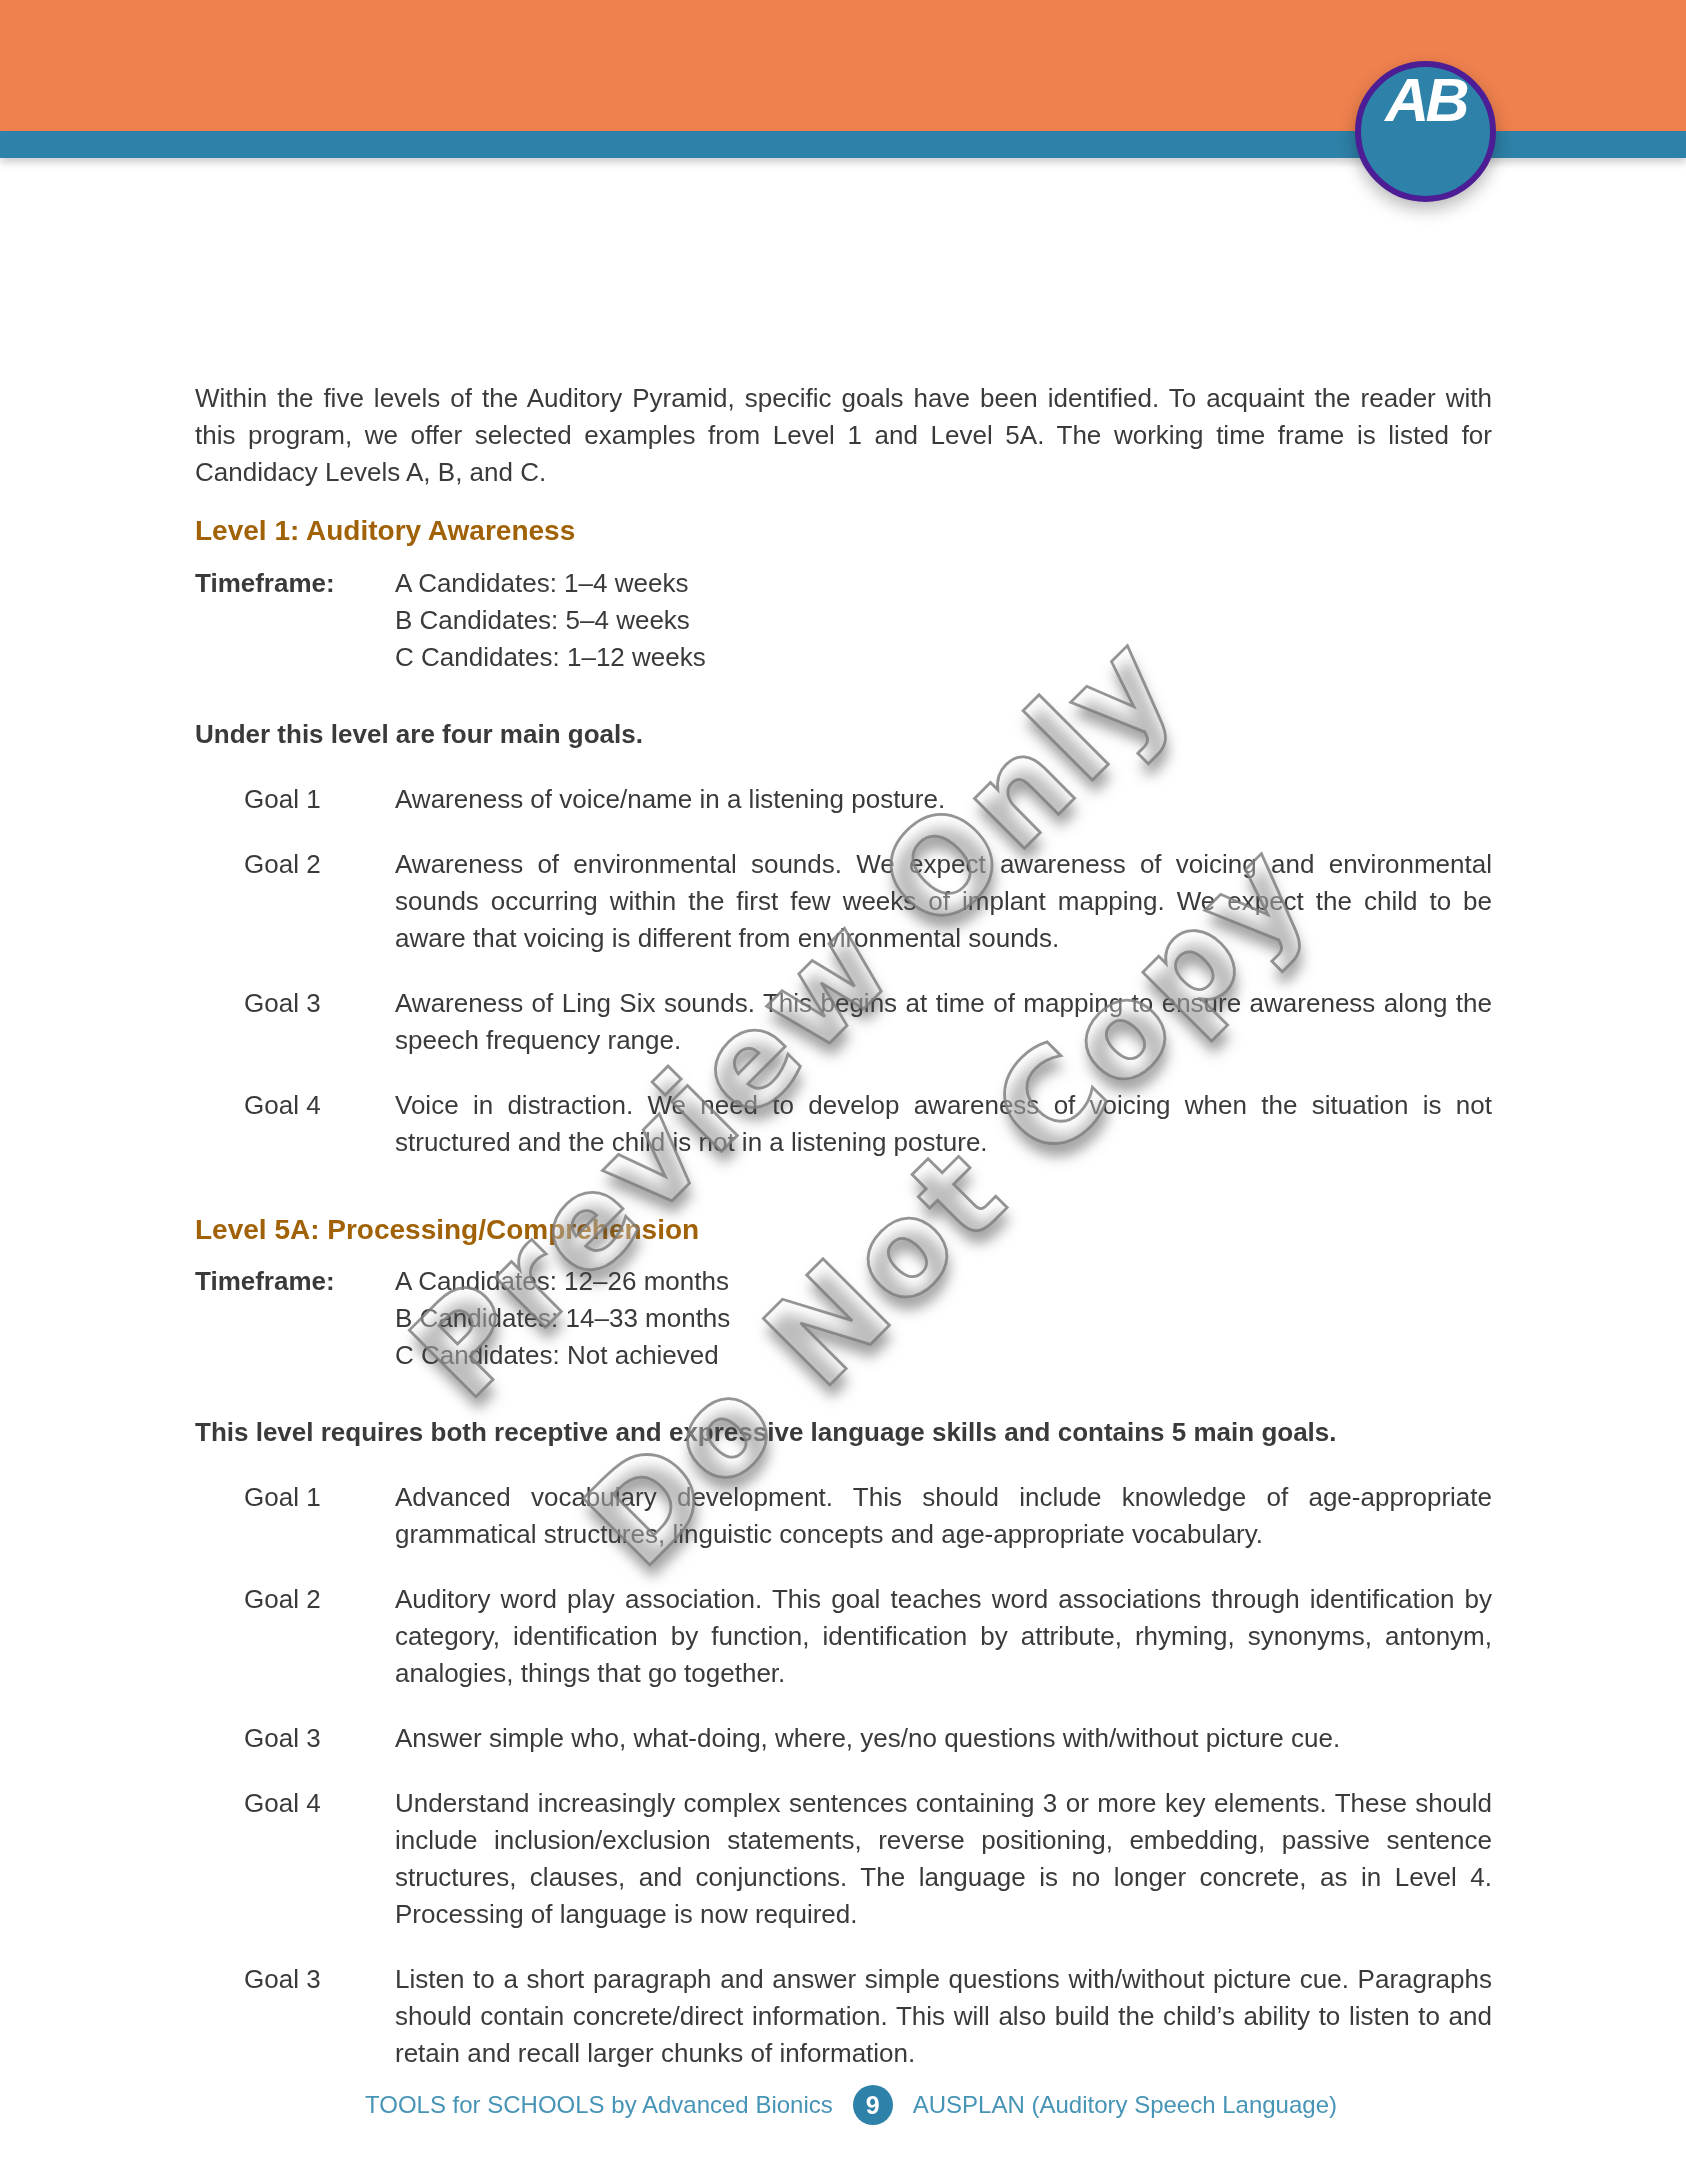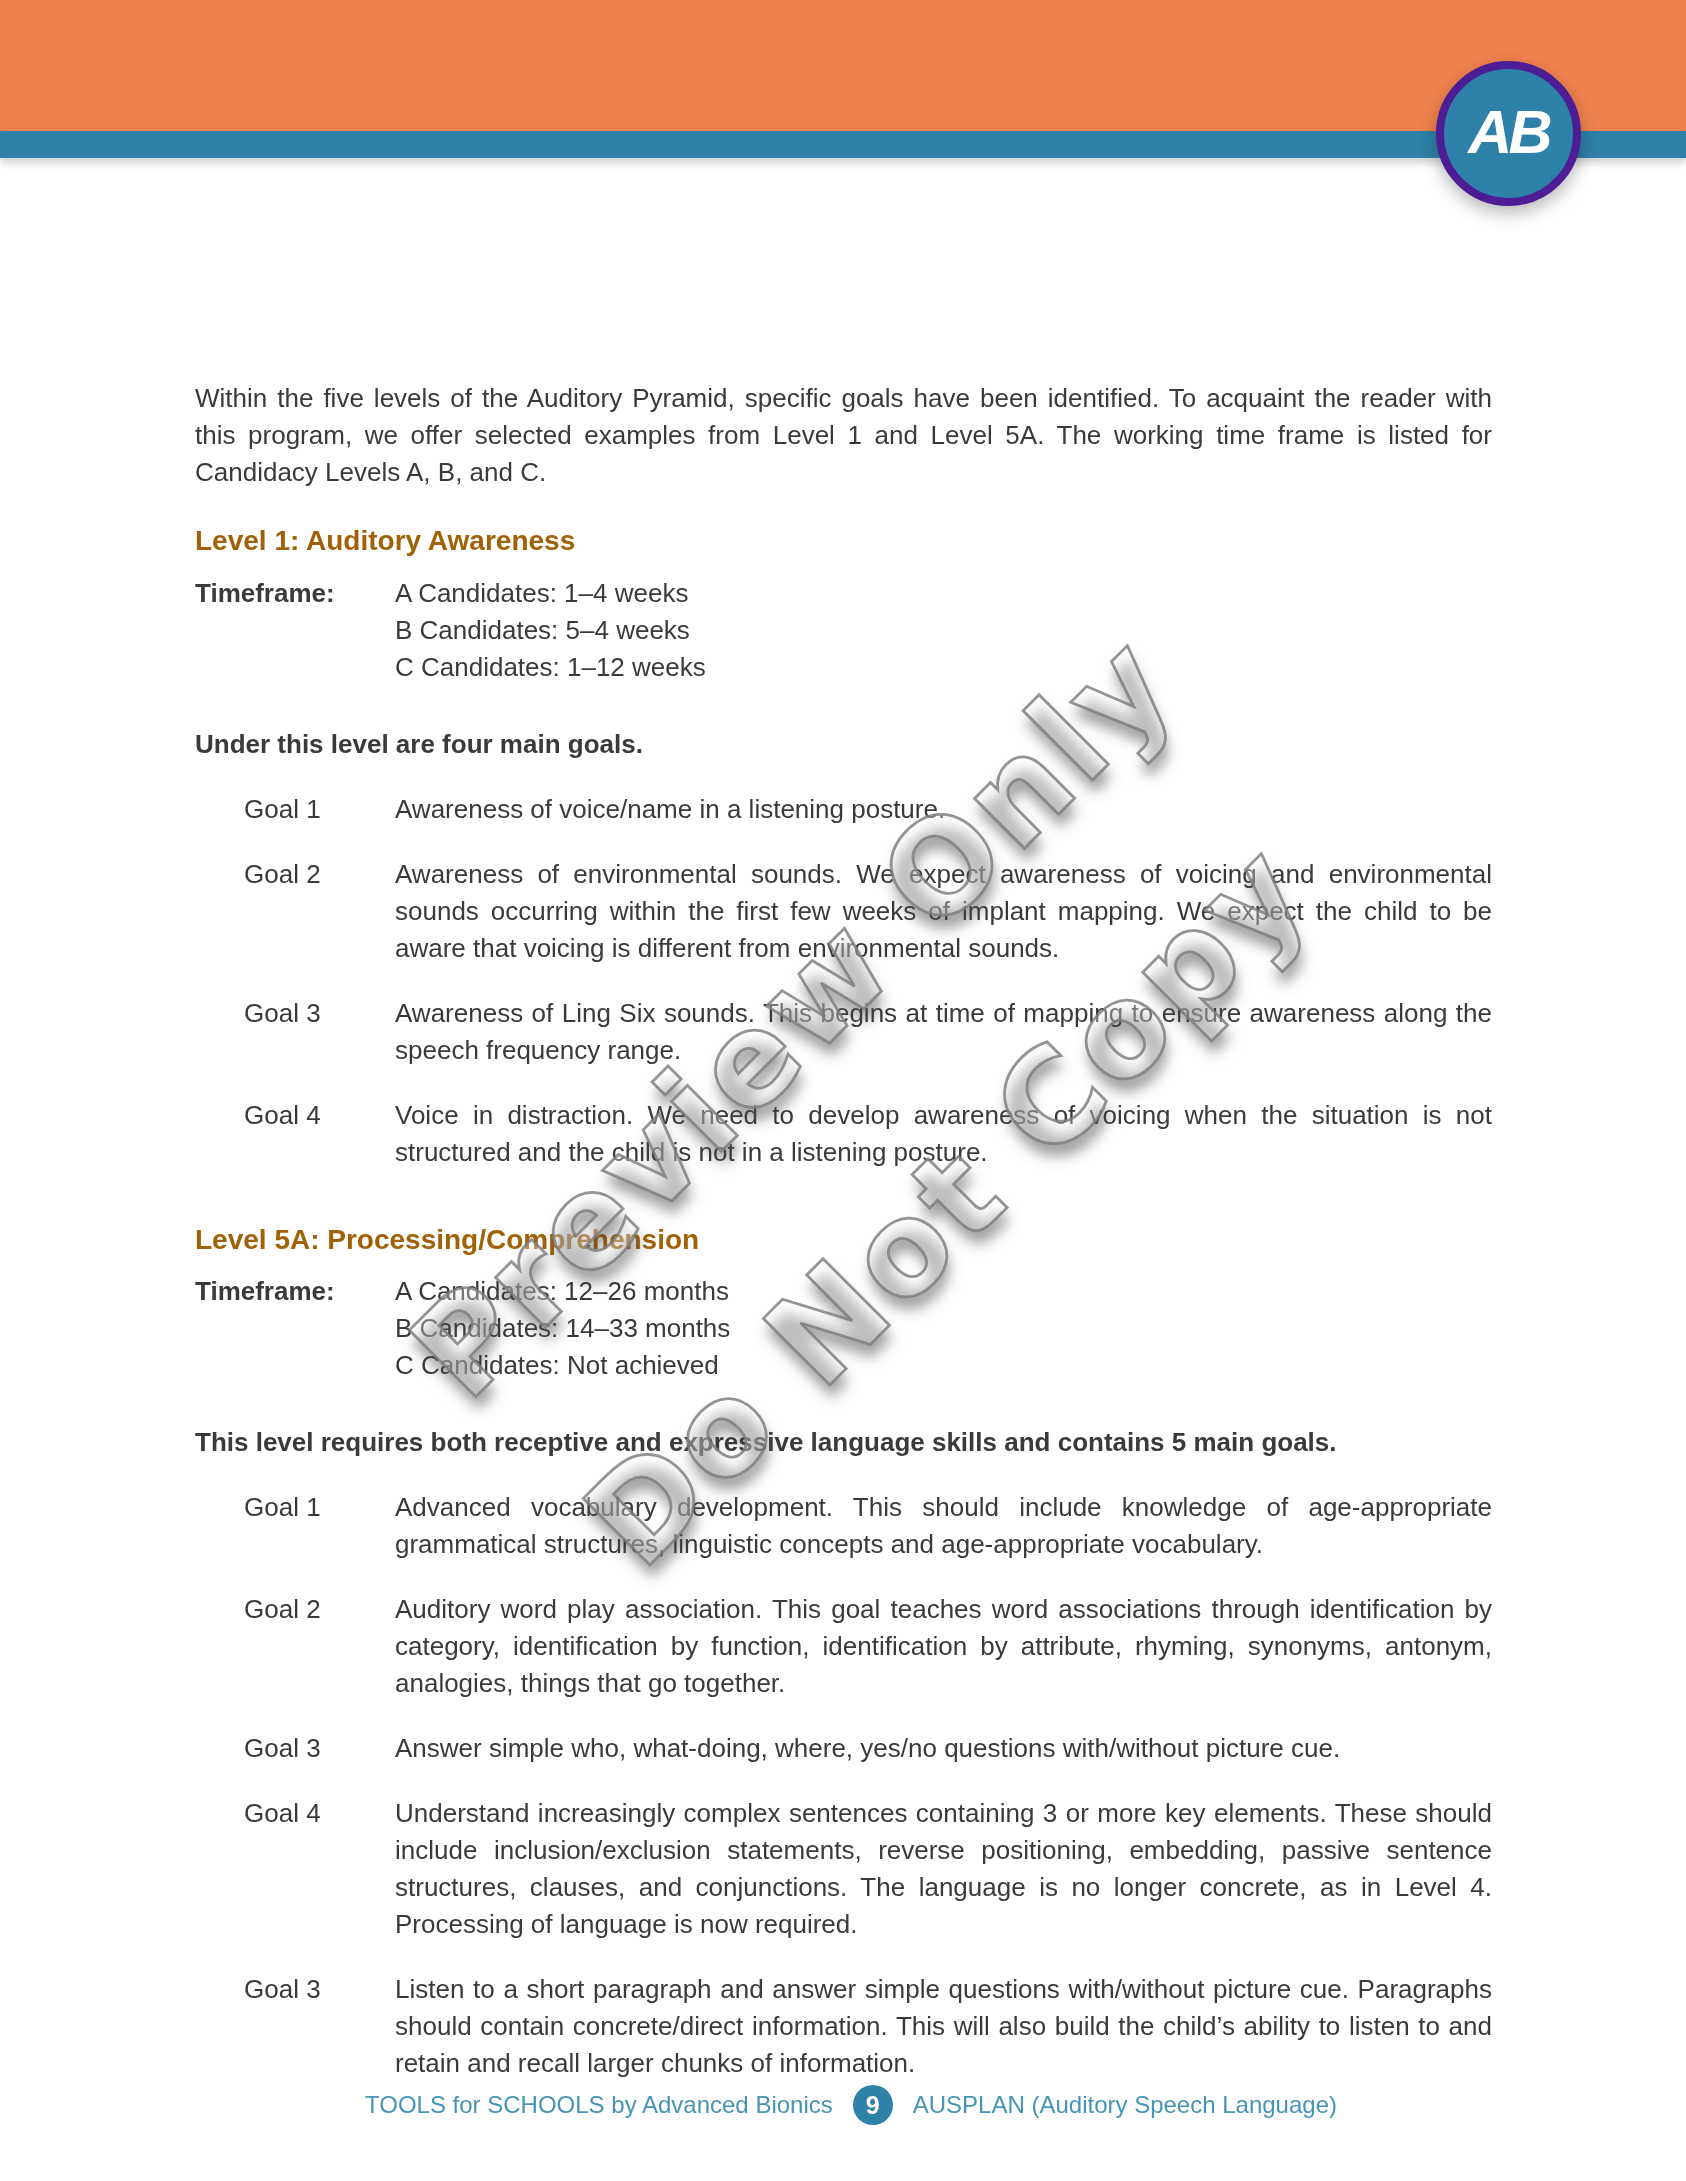--- a/index.html
+++ b/index.html
@@ -6,30 +6,30 @@
   .page {
     position:relative; width:1686px; height:2182px; background:#ffffff;
     overflow:hidden; font-family:"Liberation Sans","DejaVu Sans",sans-serif;
     color:#3a3a3a;
   }
   
   .orange-bar { position:absolute; top:0; left:0; width:100%; height:131px; background:#EF814E; }
   .teal-stripe { position:absolute; top:131px; left:0; width:100%; height:27px; background:#2E81A8;
                  box-shadow:0 4.6px 7.3px rgba(0,0,0,0.18); }
   .logo {
-    position:absolute; left:1436px; top:61px; width:129px; height:129px; border-radius:50%;
-    background:#2E81A8; border:8px solid #4c1d95; z-index:4;
+    position:absolute; left:1355px; top:61px; width:129px; height:129px; border-radius:50%;
+    background:#2E81A8; border:6px solid #4c1d95; z-index:4;
     box-shadow:0 7.3px 16.5px rgba(0,0,0,0.28);
-    display:flex; align-items:center; justify-content:center;
+    display:flex; align-items:flex-start; justify-content:center;
   }
   .logo-text { color:#ffffff; font-weight:bold; font-style:italic; font-size:61px;
                letter-spacing:-3.7px; transform:translateY(-1.8px); }
   
   .content { position:absolute; left:195px; top:380px; width:1297px; font-size:26px; line-height:37px; z-index:1; }
-  .intro { margin:0 0 32px 0; text-align:justify; }
+  .intro { margin:0 0 22px 0; text-align:justify; }
   .section-heading { color:#a16207; font-size:28px; line-height:35px; font-weight:bold; margin:0 0 16.5px 0; }
   .section-heading.second { margin-top:51px; }
   .timeframe { display:flex; margin:0 0 40px 0; }
   .tf-label { width:200px; font-weight:bold; flex:0 0 auto; }
   .tf-items { flex:1; }
   .goals-intro { font-weight:bold; margin:0; }
   .goal-row { display:flex; margin-top:28px; }
   .goal-label { width:200px; flex:0 0 auto; padding-left:49px; box-sizing:border-box; }
   .goal-text { flex:1; text-align:justify; }
   

